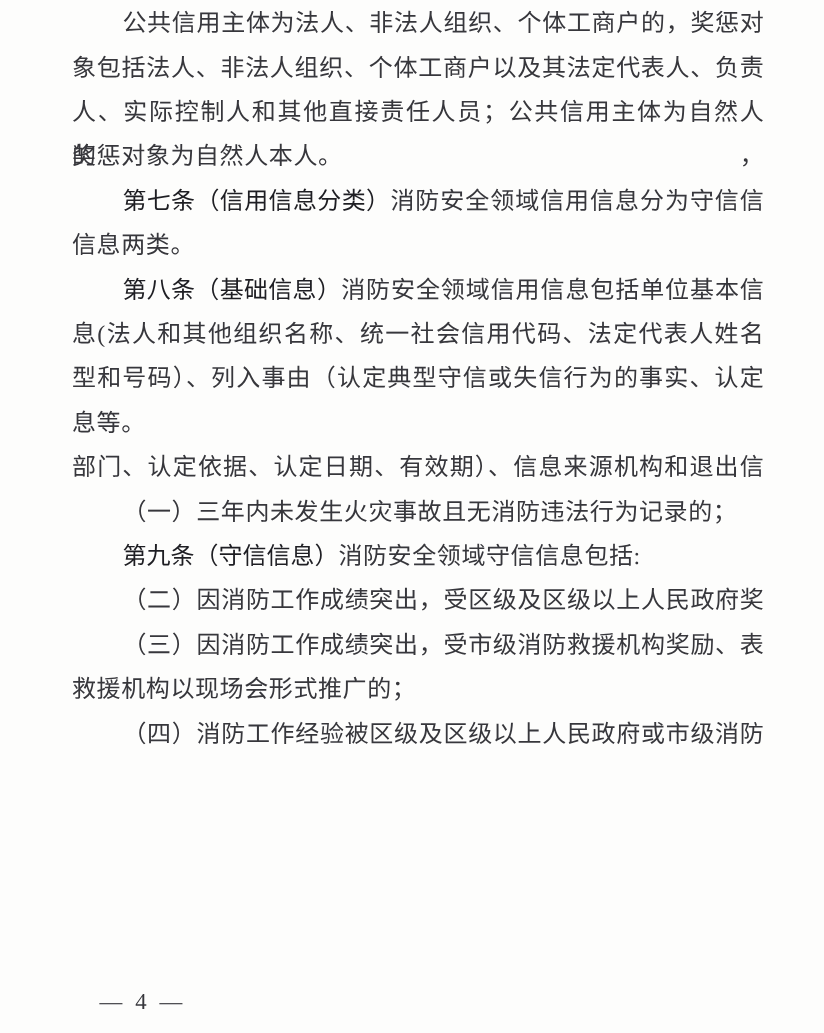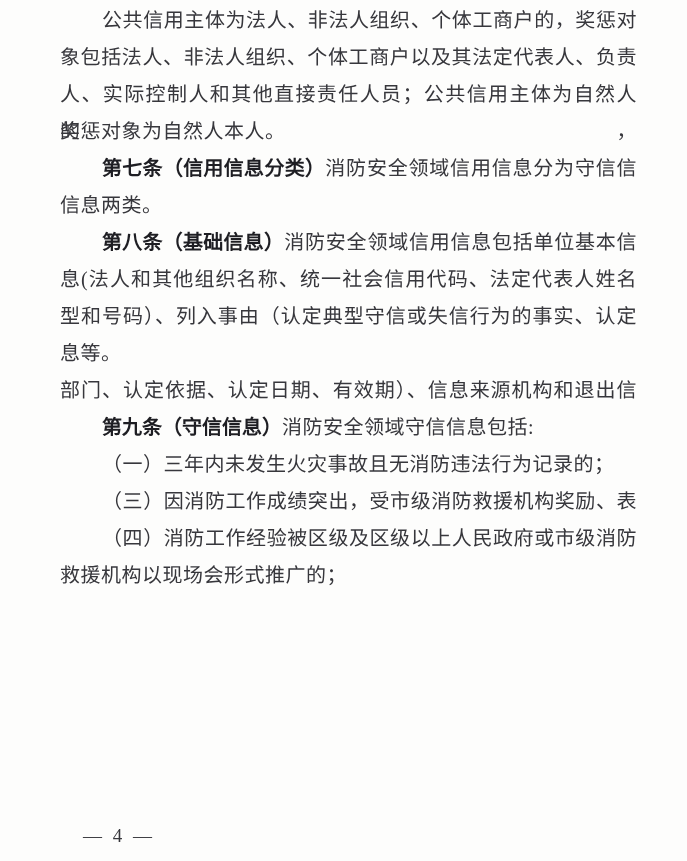--- a/index.html
+++ b/index.html
@@ -32,21 +32,21 @@
     overflow: visible;
   }
   .line.full {
     text-align: justify;
     text-align-last: justify;
   }
   .line.first {
     text-indent: 42px;
   }
   .hd {
-    font-weight: 700;
+    font-weight: 400;
     color: var(--heading, #1e1e23);
     font-family: "Liberation Sans", "DejaVu Sans", sans-serif;
     letter-spacing: 0;
   }
   .footer {
     position: absolute;
     left: 83px;
     top: 824px;
     font-size: 19px;
     line-height: 24px;
@@ -63,20 +63,21 @@
       <div class="line full">象包括法人、非法人组织、个体工商户以及其法定代表人、负责</div>
       <div class="line full">人、实际控制人和其他直接责任人员；公共信用主体为自然人的，</div>
       <div class="line">奖惩对象为自然人本人。</div>
       <div class="line full first"><span class="hd">第七条（信用信息分类）</span>消防安全领域信用信息分为守信信</div>
       <div class="line">信息两类。</div>
       <div class="line full first"><span class="hd">第八条（基础信息）</span>消防安全领域信用信息包括单位基本信</div>
       <div class="line full">息(法人和其他组织名称、统一社会信用代码、法定代表人姓名</div>
       <div class="line full">型和号码）、列入事由（认定典型守信或失信行为的事实、认定</div>
       <div class="line">息等。</div>
       <div class="line full">部门、认定依据、认定日期、有效期）、信息来源机构和退出信</div>
+      <div class="line first">（一）三年内未发生火灾事故且无消防违法行为记录的；</div>
       <div class="line first"><span class="hd">第九条（守信信息）</span>消防安全领域守信信息包括:</div>
-      <div class="line first">（一）三年内未发生火灾事故且无消防违法行为记录的；</div>
+      <div class="line full first">（二）因消防工作成绩突出，受区级及区级以上人民政府奖</div>
       <div class="line full first">（三）因消防工作成绩突出，受市级消防救援机构奖励、表</div>
+      <div class="line">救援机构以现场会形式推广的；</div>
       <div class="line full first">（四）消防工作经验被区级及区级以上人民政府或市级消防</div>
-      <div class="line">救援机构以现场会形式推广的；</div>
     </div>
   <div class="footer">— 4 —</div>
 </div>
 
 </body></html>

